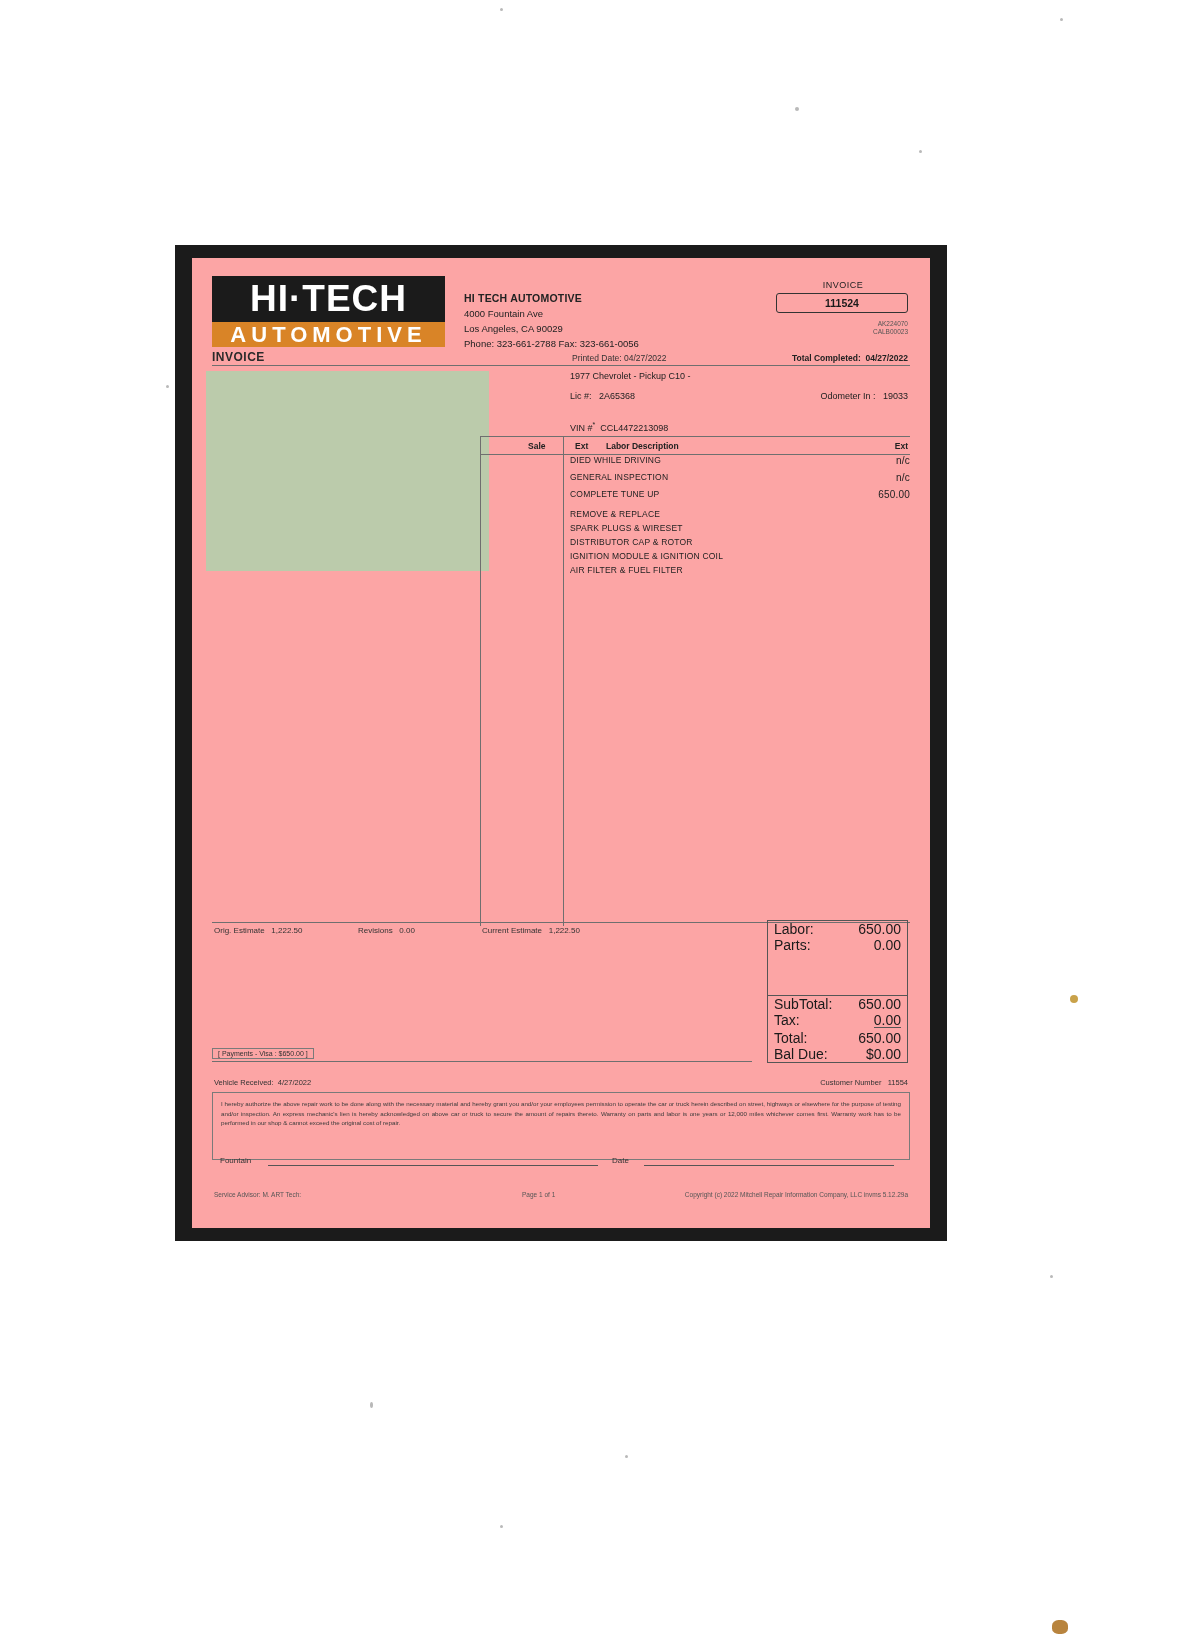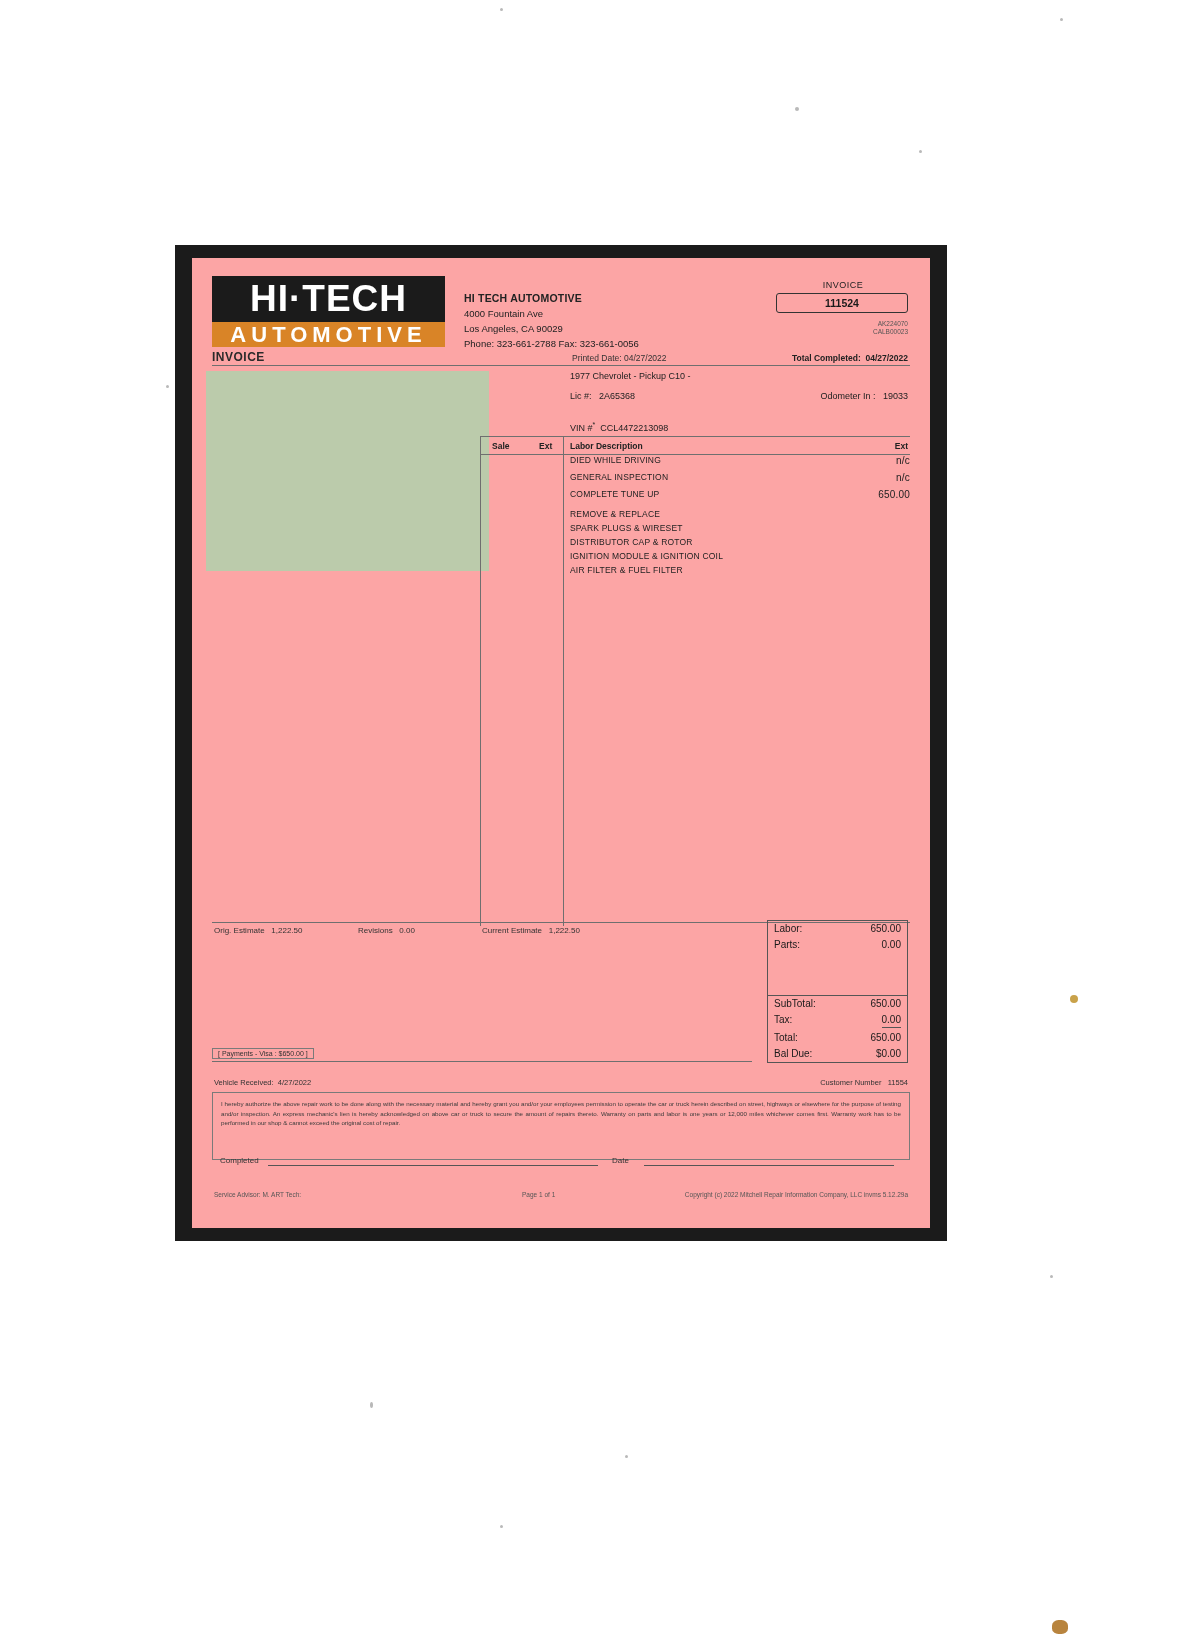--- a/index.html
+++ b/index.html
@@ -156,21 +156,21 @@
   .veh-vin   { left: 378px; top: 163px; }
   .veh-vin sup { font-size: 7px; }
 
   
   .rule-colhead {
     position: absolute;
     left: 288px; top: 178px;
     width: 430px;
     border-top: 1px solid #6f6f6f;
   }
-  .colhead { position: absolute; top: 183px; font-size: 8.5px; font-weight: bold; color: #222; }
+  .colhead { position: absolute; top: 183px; font-size: 8.5px; font-weight: bold; color: #222; margin-left: 36px; }
   .col-sale { left: 300px; }
   .col-ext1 { left: 347px; }
   .col-labor { left: 378px; }
   .col-ext2 { right: 22px; }
   .rule-colhead2 {
     position: absolute;
     left: 288px; top: 196px;
     width: 430px;
     border-top: 1px solid #6f6f6f;
   }
@@ -207,21 +207,21 @@
   .est-rev  { left: 166px; }
   .est-cur  { left: 290px; }
 
   
   .totals {
     position: absolute;
     right: 22px; top: 662px;
     width: 141px;
     border: 1px solid #555;
     box-sizing: border-box;
-    font-size: 10px;
+    font-size: 14px;
   }
   .tot-row {
     display: flex;
     justify-content: space-between;
     padding: 2px 6px 2px 6px;
     line-height: 12px;
   }
   .tot-row .lbl { font-weight: normal; }
   .tot-spacer { height: 42px; }
   .tot-row.bordered-top { border-top: 1px solid #555; }
@@ -437,21 +437,21 @@
     <span>Vehicle Received:</span>
     &nbsp;<span>4/27/2022</span>
   </div>
   <div class="custnum">
     <span>Customer Number</span>
     &nbsp;&nbsp;<span>11554</span>
   </div>
 
   <div class="auth-box">I hereby authorize the above repair work to be done along with the necessary material and hereby grant you and/or your employees permission to operate the car or truck herein described on street, highways or elsewhere for the purpose of testing and/or inspection.  An express mechanic's lien is hereby acknowledged on above car or truck to secure the amount of repairs thereto.  Warranty on parts and labor is one years or 12,000 miles whichever comes first.  Warranty work has to be performed in our shop &amp; cannot exceed the original cost of repair.</div>
   <div class="sign-row">
-    <span class="sign-label">Completed</span>
+    <span class="sign-label">Fountain</span>
     <span class="sign-line"></span>
     <span class="date-label">Date</span>
     <span class="date-line"></span>
   </div>
 
   <div class="footer f-left">Service Advisor:  M. ART    Tech:</div>
   <div class="footer f-mid">Page 1 of 1</div>
   <div class="footer f-right">Copyright (c) 2022 Mitchell Repair Information Company, LLC  invms 5.12.29a</div>
 
 </div>

